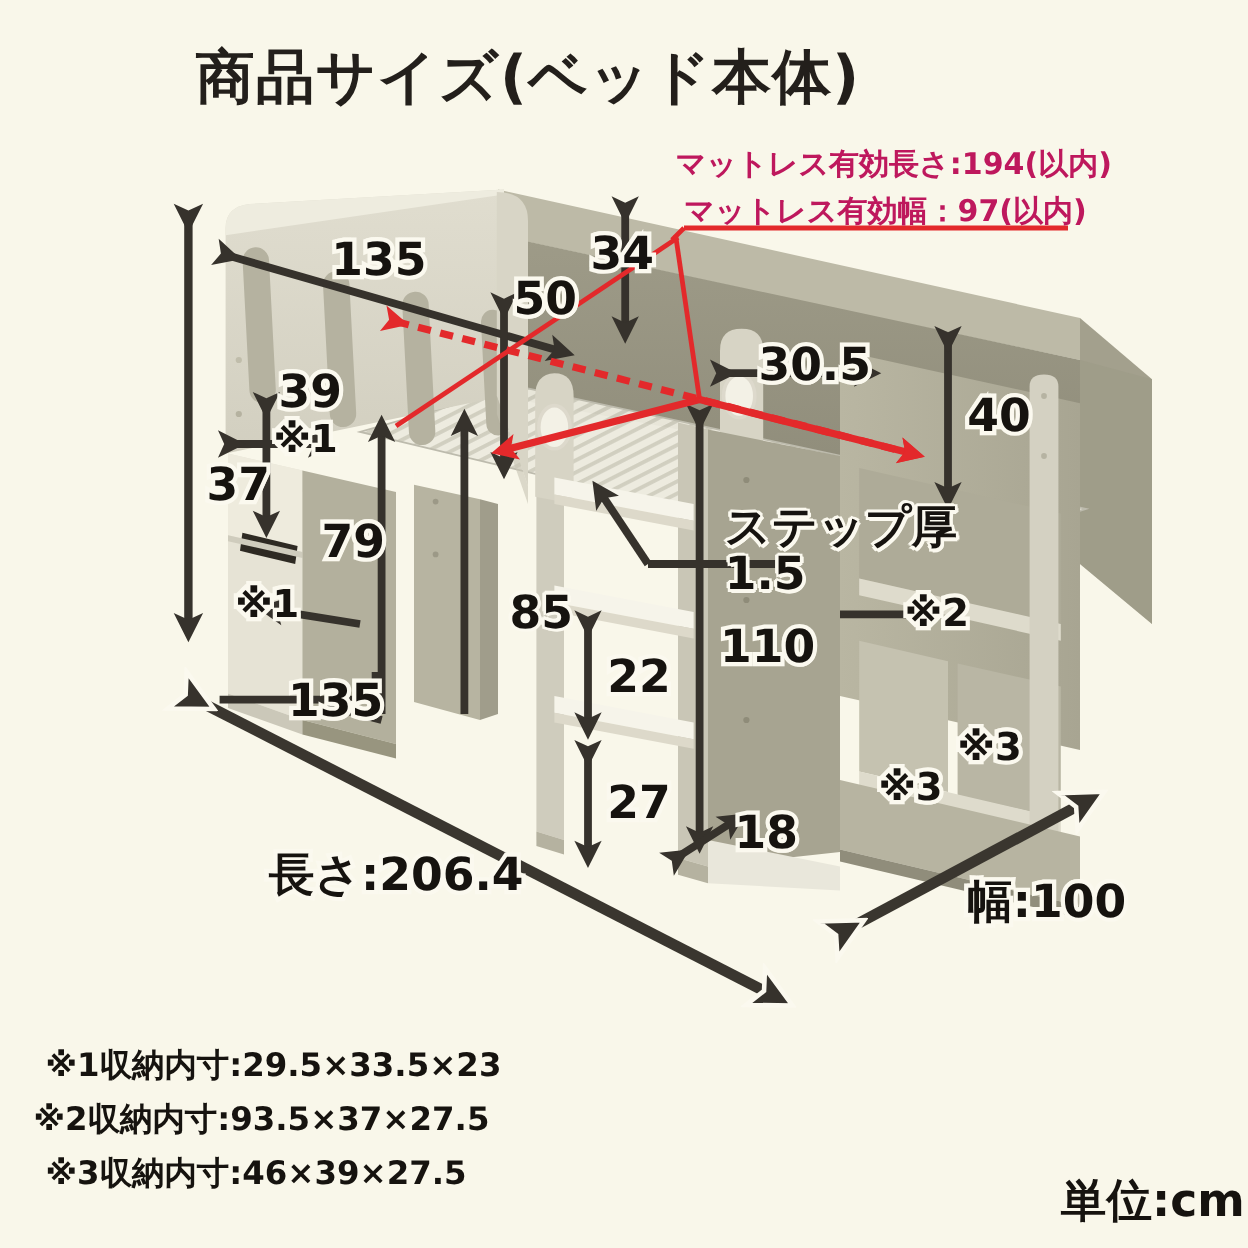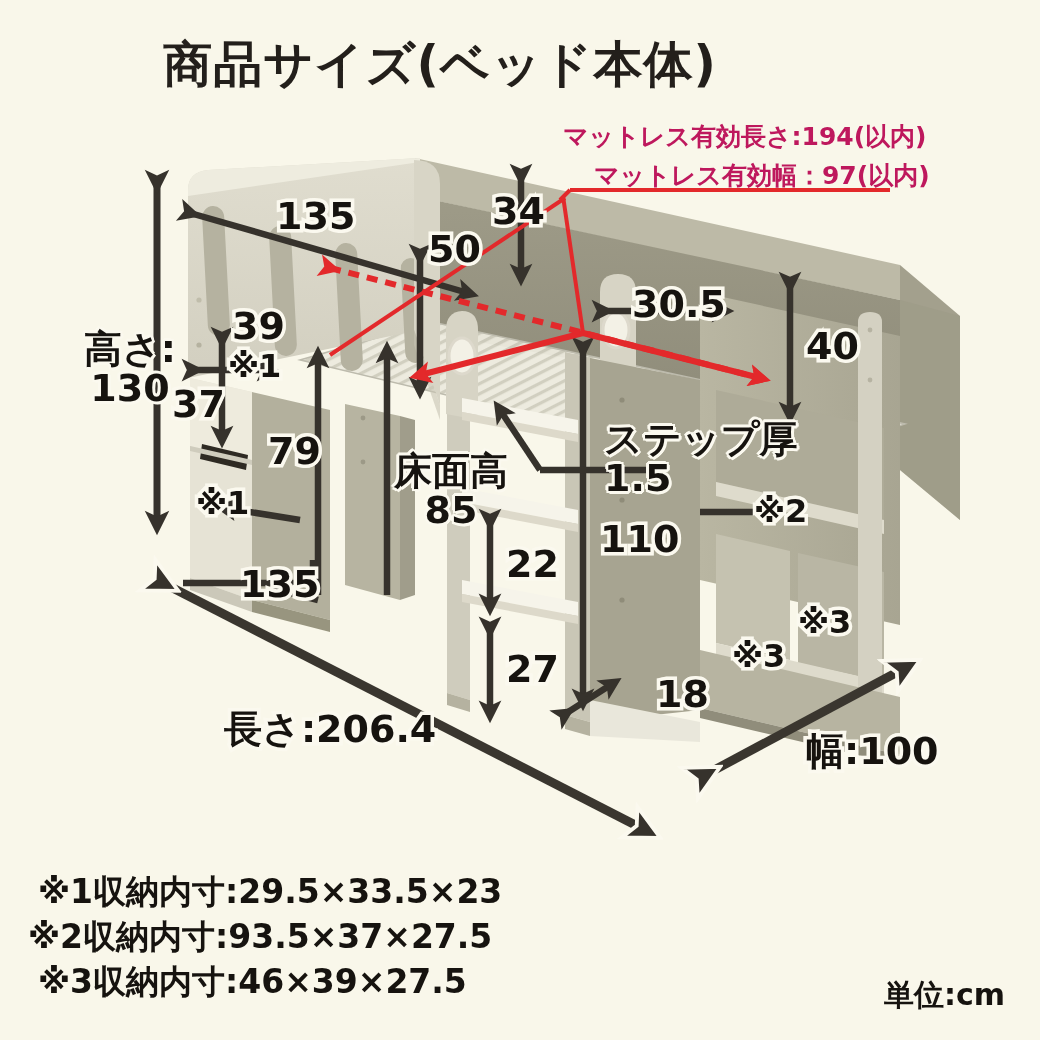--- a/index.html
+++ b/index.html
@@ -40,28 +40,28 @@
   .red{
     position:absolute;
     font-size:25px;
     font-weight:700;
     color:#be185d;
     white-space:nowrap;
     letter-spacing:0px;
   }
   .note{
     position:absolute;
-    font-size:33px;
+    font-size:27px;
     font-weight:700;
     color:#16130f;
     white-space:nowrap;
   }
   .unit{
     position:absolute;
-    font-size:30px;
+    font-size:38px;
     font-weight:700;
     color:#16130f;
     white-space:nowrap;
   }
   .ctr{text-align:center;}
 </style>
 </head>
 <body>
 
 <div id="stage">
@@ -267,56 +267,52 @@
     </g>
 
     <g fill="none" stroke="#e3292b" stroke-width="6" stroke-dasharray="11 8" stroke-linecap="butt">
       <path d="M330,268 L760,378" marker-start="url(#arR)" marker-end="url(#arR)"></path>
     </g>
   </svg>
 
   <div class="ttl" style="left:50%;top:32px;transform:translateX(-50%);">商品サイズ(ベッド本体)</div>
 
   <div class="red" style="left:563px;top:120px;">マットレス有効長さ:194(以内)</div>
-  <div class="red" style="left:570px;top:159px;margin-left:24px;">マットレス有効幅：97(以内)</div>
-
-  <div class="dim ctr" style="left:70px;top:330px;width:120px;">
-    <span>高さ:</span><br>
-    <span>130</span>
-  </div>
+  <div class="red" style="left:570px;top:159px;">マットレス有効幅：97(以内)</div>
+
 
   <div class="dim" style="left:276px;top:197px;">135</div>
   <div class="dim" style="left:428px;top:230px;">50</div>
   <div class="dim" style="left:468px;top:192px;margin-left:24px;">34</div>
 
   <div class="dim" style="left:172px;top:338px;margin-top:47px;">37</div>
   <div class="dim" style="left:232px;top:307px;">39</div>
   <div class="dim" style="left:228px;top:350px;font-size:32px;">※1</div>
   <div class="dim" style="left:268px;top:432px;">79</div>
   <div class="dim" style="left:196px;top:487px;font-size:32px;">※1</div>
 
   <div class="dim ctr" style="left:386px;top:452px;width:130px;">
-    <span>床面高</span><br>
+    <br>
     <span>85</span>
   </div>
 
   <div class="dim" style="left:240px;top:565px;">135</div>
 
   <div class="dim" style="left:632px;top:285px;">30.5</div>
   <div class="dim" style="left:806px;top:327px;">40</div>
 
   <div class="dim" style="left:604px;top:420px;">
     <span>ステップ厚</span><br>
     <span>1.5</span>
   </div>
 
   <div class="dim" style="left:600px;top:520px;">110</div>
   <div class="dim" style="left:506px;top:545px;">22</div>
   <div class="dim" style="left:506px;top:650px;">27</div>
-  <div class="dim" style="left:612px;top:675px;margin-left:44px;">18</div>
+  <div class="dim" style="left:612px;top:675px;">18</div>
 
   <div class="dim" style="left:754px;top:495px;font-size:32px;">※2</div>
   <div class="dim" style="left:732px;top:640px;font-size:32px;">※3</div>
   <div class="dim" style="left:798px;top:606px;font-size:32px;">※3</div>
 
   <div class="dim" style="left:224px;top:710px;">長さ:206.4</div>
   <div class="dim" style="left:806px;top:732px;">幅:100</div>
 
   <div class="note" style="left:38px;top:870px;">※1収納内寸:29.5×33.5×23</div>
   <div class="note" style="left:28px;top:915px;">※2収納内寸:93.5×37×27.5</div>

